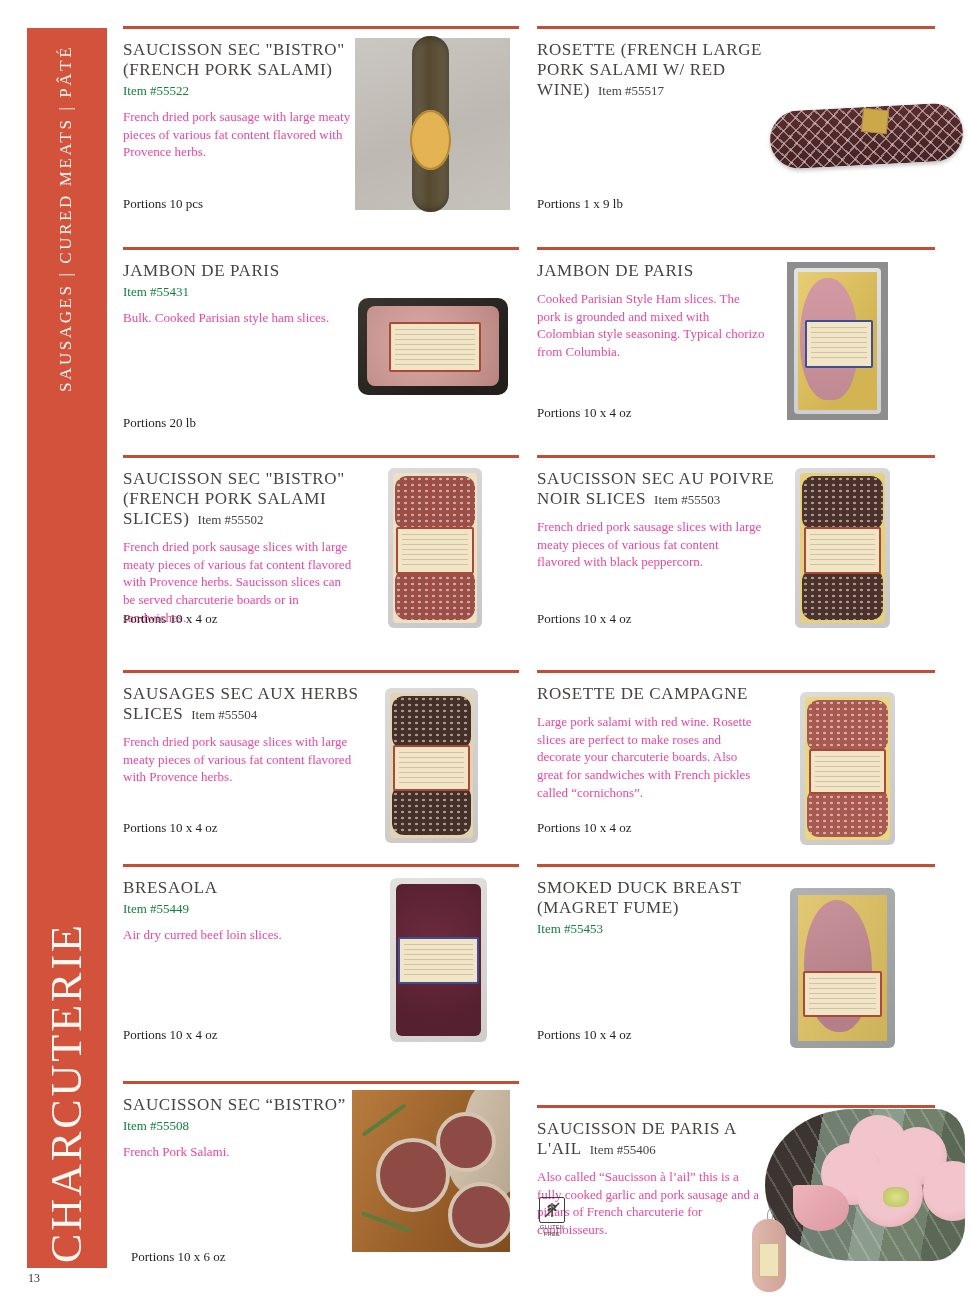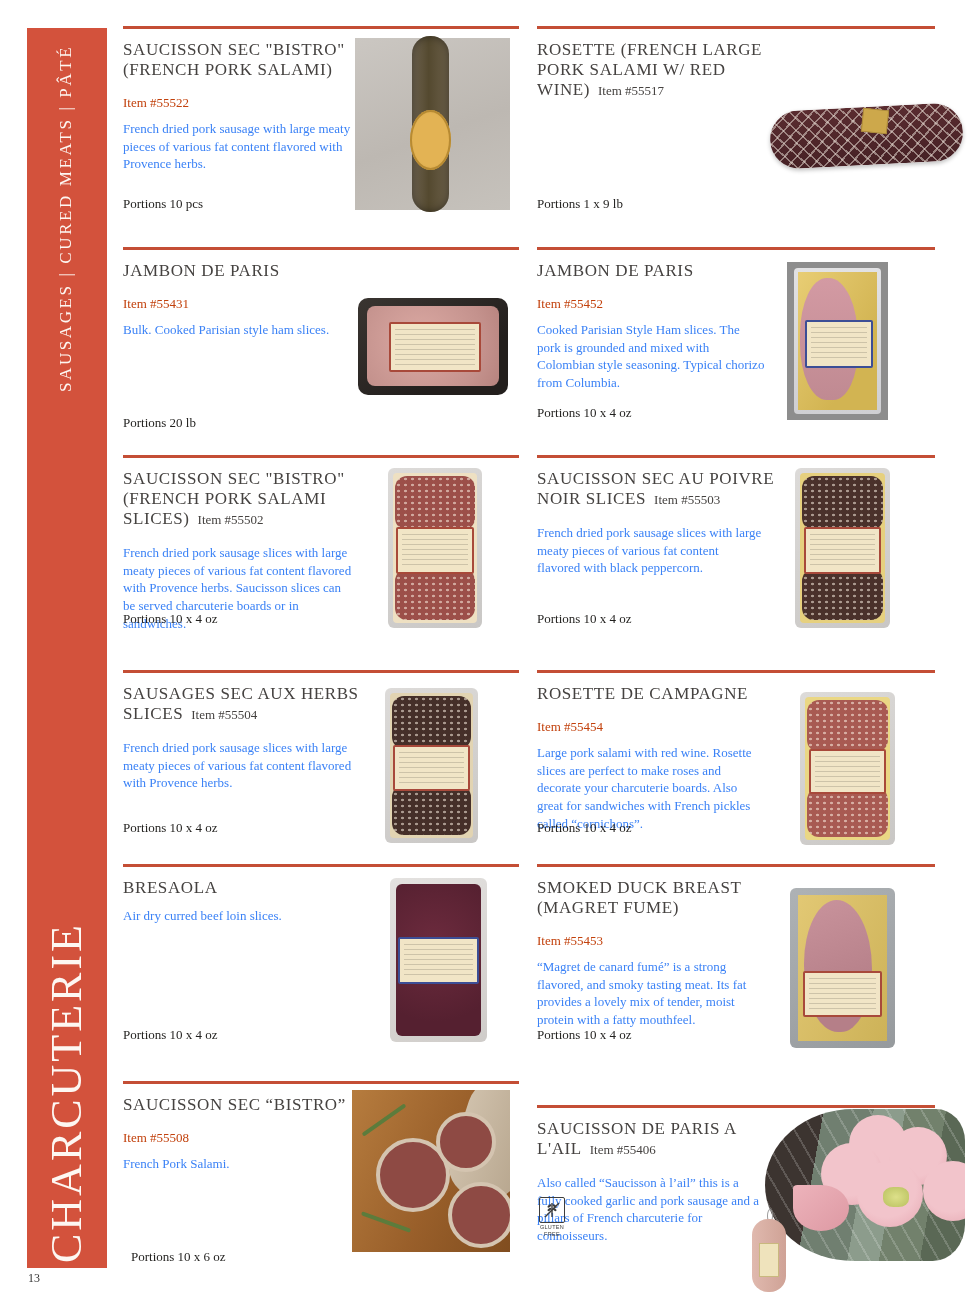--- a/index.html
+++ b/index.html
@@ -17,22 +17,22 @@
   .pagenum{position:absolute;left:28px;top:1271px;font-size:12px;color:#333;}
 
   
   .cell{position:absolute;}
   .rule{position:absolute;left:0;top:0;width:100%;height:3px;background:#c44e35;}
   .title{margin:14px 0 0;font-size:17px;font-weight:normal;letter-spacing:.6px;
     color:#454240;line-height:1.18;}
   .cell.leftcol .title{width:250px;}
   .cell.rightcol .title{width:238px;}
   .inline-item{font-size:13px;letter-spacing:0;margin-left:8px;white-space:nowrap;}
-  .item-line{margin-top:15px;font-size:13px;color:#c2410c;}
-  .desc{margin:9px 0 0;font-size:13px;line-height:1.36;color:#3b82f6;width:232px;}
+  .item-line{margin-top:3px;font-size:13px;color:#15803d;}
+  .desc{margin:9px 0 0;font-size:13px;line-height:1.36;color:#ec4899;width:232px;}
   .cell.rightcol .desc{width:228px;}
   .portions{position:absolute;left:0;font-size:13px;color:#201f1d;}
 
   
   .photo{position:absolute;}
   .speck{background-image:radial-gradient(rgba(255,244,230,.55) 1.1px,transparent 1.9px);
     background-size:7px 6px;}
   .plabel{position:absolute;background:#f1e5c6;border:2px solid #a8493a;border-radius:2px;}
   .plabel:after{content:"";position:absolute;left:4px;right:4px;top:5px;bottom:4px;
     background:repeating-linear-gradient(#00000026 0 1px,transparent 1px 5px);}
@@ -197,21 +197,20 @@
   <div class="portions" style="top:168px;">Portions 20 lb</div>
   <div class="photo" id="ph3">
     <div class="ham"></div>
     <div class="plabel"></div>
   </div>
 </section>
 
 <section class="cell rightcol" style="left:537px;top:247px;width:398px;height:208px;">
   <div class="rule"></div>
   <h2 class="title"><span>JAMBON DE PARIS</span><span class="inline-item"></span></h2>
-  <div class="item-line">Item #55452</div>
   <p class="desc">Cooked Parisian Style Ham slices. The pork is grounded and mixed with Colombian style seasoning. Typical chorizo from Columbia.</p>
   <div class="portions" style="top:158px;">Portions 10 x 4 oz</div>
   <div class="photo" id="ph4">
     <div class="pack"></div>
     <div class="tray"></div>
     <div class="meat"></div>
     <div class="plabel bluelbl"></div>
   </div>
 </section>
 
@@ -253,47 +252,46 @@
     <div class="tray"></div>
     <div class="slices toprow speck"></div>
     <div class="slices botrow speck"></div>
     <div class="plabel"></div>
   </div>
 </section>
 
 <section class="cell rightcol" style="left:537px;top:670px;width:398px;height:194px;">
   <div class="rule"></div>
   <h2 class="title"><span>ROSETTE DE CAMPAGNE</span><span class="inline-item"></span></h2>
-  <div class="item-line">Item #55454</div>
   <p class="desc">Large pork salami with red wine. Rosette slices are perfect to make roses and decorate your charcuterie boards. Also great for sandwiches with French pickles called “cornichons”.</p>
   <div class="portions" style="top:150px;">Portions 10 x 4 oz</div>
   <div class="photo slicepack" id="ph8">
     <div class="tray"></div>
     <div class="slices toprow speck"></div>
     <div class="slices botrow speck"></div>
     <div class="plabel"></div>
   </div>
 </section>
 
 <section class="cell leftcol" style="left:123px;top:864px;width:396px;height:217px;">
   <div class="rule"></div>
   <h2 class="title"><span>BRESAOLA</span><span class="inline-item"></span></h2>
+  <div class="item-line">Item #55449</div>
   <p class="desc">Air dry curred beef loin slices.</p>
   <div class="portions" style="top:163px;">Portions 10 x 4 oz</div>
   <div class="photo" id="ph9">
     <div class="meat speck"></div>
     <div class="plabel bluelbl"></div>
   </div>
 </section>
 
 <section class="cell rightcol" style="left:537px;top:864px;width:398px;height:217px;">
   <div class="rule"></div>
   <h2 class="title"><span>SMOKED DUCK BREAST (MAGRET FUME)</span><span class="inline-item"></span></h2>
   <div class="item-line">Item #55453</div>
-  <p class="desc">“Magret de canard fumé” is a strong flavored, and smoky tasting meat. Its fat provides a lovely mix of tender, moist protein with a fatty mouthfeel.</p>
   <div class="portions" style="top:163px;">Portions 10 x 4 oz</div>
   <div class="photo" id="ph10">
     <div class="tray"></div>
     <div class="meat"></div>
     <div class="plabel"></div>
   </div>
 </section>
 
 <section class="cell leftcol" style="left:123px;top:1081px;width:396px;height:195px;">
   <div class="rule"></div>

